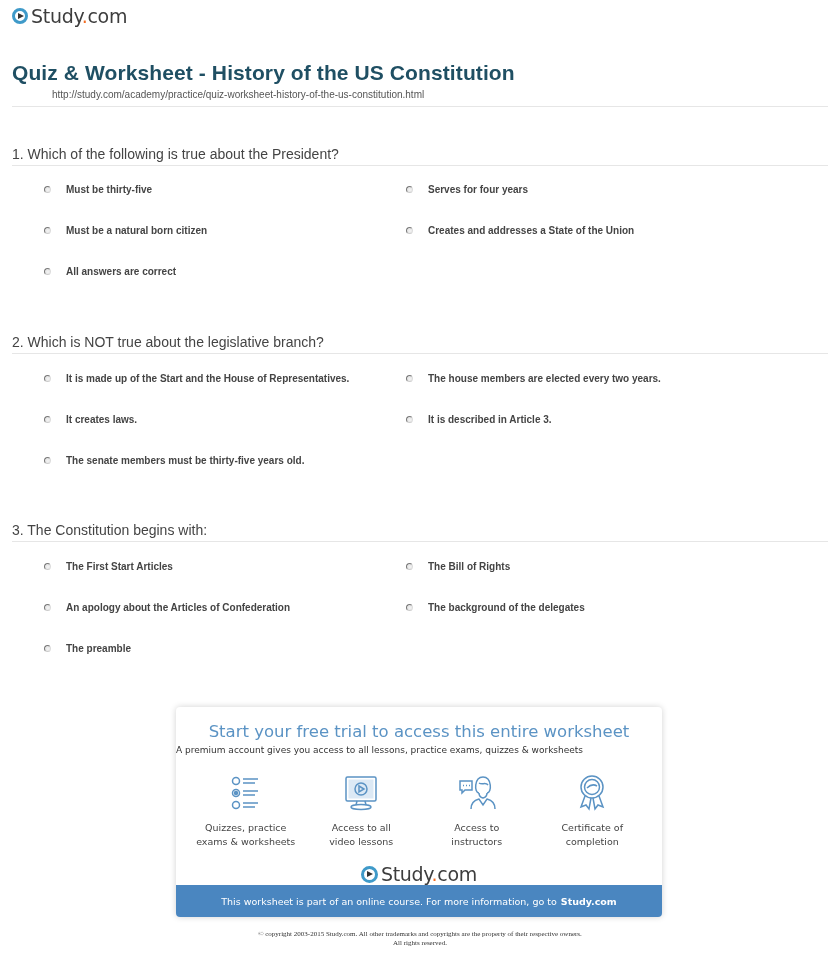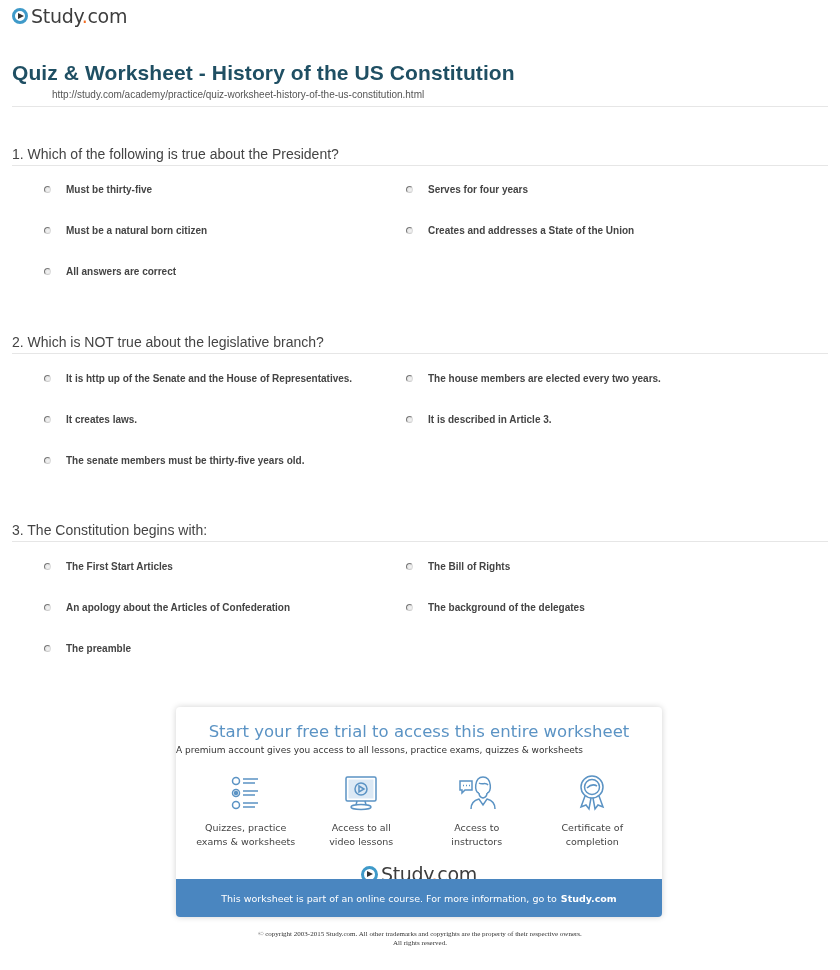--- a/index.html
+++ b/index.html
@@ -22,21 +22,21 @@
   .promo { position: absolute; left: 176px; top: 707px; width: 486px; height: 210px; background: #fff; border-radius: 4px; box-shadow: 0 0 6px rgba(0,0,0,0.18); overflow: hidden; font-family: "DejaVu Sans", sans-serif; }
   .promo-title { position: absolute; left: 0; right: 0; top: 15px; text-align: center; font-size: 16.5px; color: #5b93c4; font-weight: normal; }
   .promo-sub { position: absolute; left: 0; right: 0; top: 38px; text-align: left; font-size: 9px; color: #333; }
   .features { position: absolute; left: 0; right: 0; top: 66px; display: flex; justify-content: space-around; padding: 0 12px; }
   .feature { width: 110px; text-align: center; }
   .feature svg { width: 40px; height: 40px; display: block; margin: 0 auto 8px; }
   .feature-label { font-size: 9.5px; color: #444; line-height: 14px; white-space: pre-line; }
   .promo-logo { position: absolute; left: 0; right: 0; top: 156px; display: flex; justify-content: center; align-items: center; gap: 3px; }
   .promo-logo .logo-mark { width: 17px; height: 17px; }
   .promo-logo .logo-text { font-size: 19px; }
-  .promo-banner { position: absolute; left: 0; right: 0; bottom: 0; height: 38px; background: #4a86c0; color: #fff; font-size: 9.5px; display: flex; align-items: center; justify-content: center; }
+  .promo-banner { position: absolute; left: 0; right: 0; bottom: 0; height: 32px; background: #4a86c0; color: #fff; font-size: 9.5px; display: flex; align-items: center; justify-content: center; }
   .promo-banner b { margin-left: 4px; }
 
   .copyright { position: absolute; left: 0; right: 0; top: 930px; text-align: center; font-size: 7px; color: #333; font-family: Liberation Serif, serif; line-height: 9px; }
 </style>
 </head>
 <body>
 
 <div class="logo">
   <span class="logo-mark"></span>
   <span class="logo-text"><span>Study</span><span class="dot">.</span><span>com</span></span>
@@ -66,21 +66,21 @@
   </label>
 <label class="answer" style="left:44px; top:266px">
     <span class="radio"></span>
     <span>All answers are correct</span>
   </label>
 
 <div class="question-title" style="top:334px">2. Which is NOT true about the legislative branch?</div>
 <div class="rule" style="top:353px"></div>
 <label class="answer" style="left:44px; top:373px">
     <span class="radio"></span>
-    <span>It is http up of the Senate and the House of Representatives.</span>
+    <span>It is made up of the Start and the House of Representatives.</span>
   </label>
 <label class="answer" style="left:406px; top:373px">
     <span class="radio"></span>
     <span>The house members are elected every two years.</span>
   </label>
 <label class="answer" style="left:44px; top:414px">
     <span class="radio"></span>
     <span>It creates laws.</span>
   </label>
 <label class="answer" style="left:406px; top:414px">

